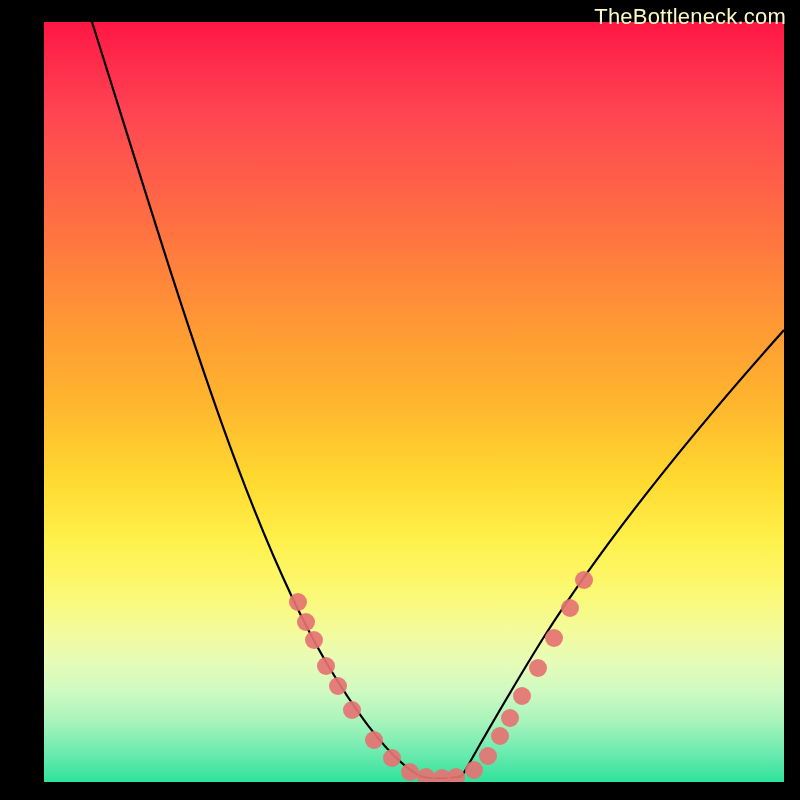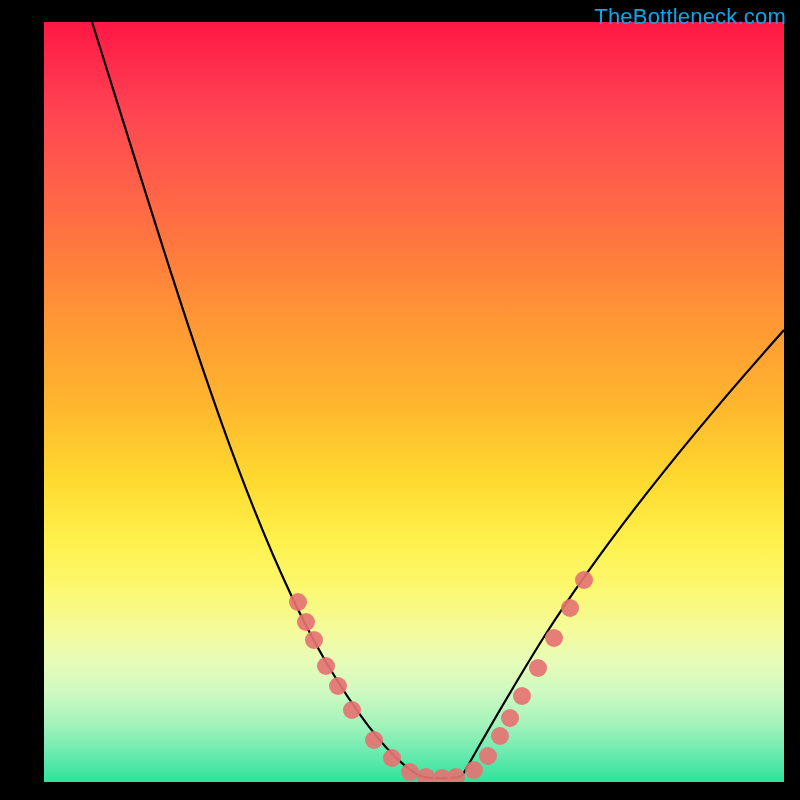--- a/index.html
+++ b/index.html
@@ -33,21 +33,21 @@
       #d0fac1 88%,
       #a8f4bb 92%,
       #6eebb0 96%,
       #2fe29b 100%
     );
   }
   .watermark {
     position: absolute;
     top: 4px;
     right: 14px;
-    color: #0ea5e9;
+    color: #fef9c3;
     font-size: 22px;
     letter-spacing: 0.2px;
     font-weight: 500;
     z-index: 5;
     margin-left: 18px;
   }
   svg.curve {
     position: absolute;
     left: 0;
     top: 0;

